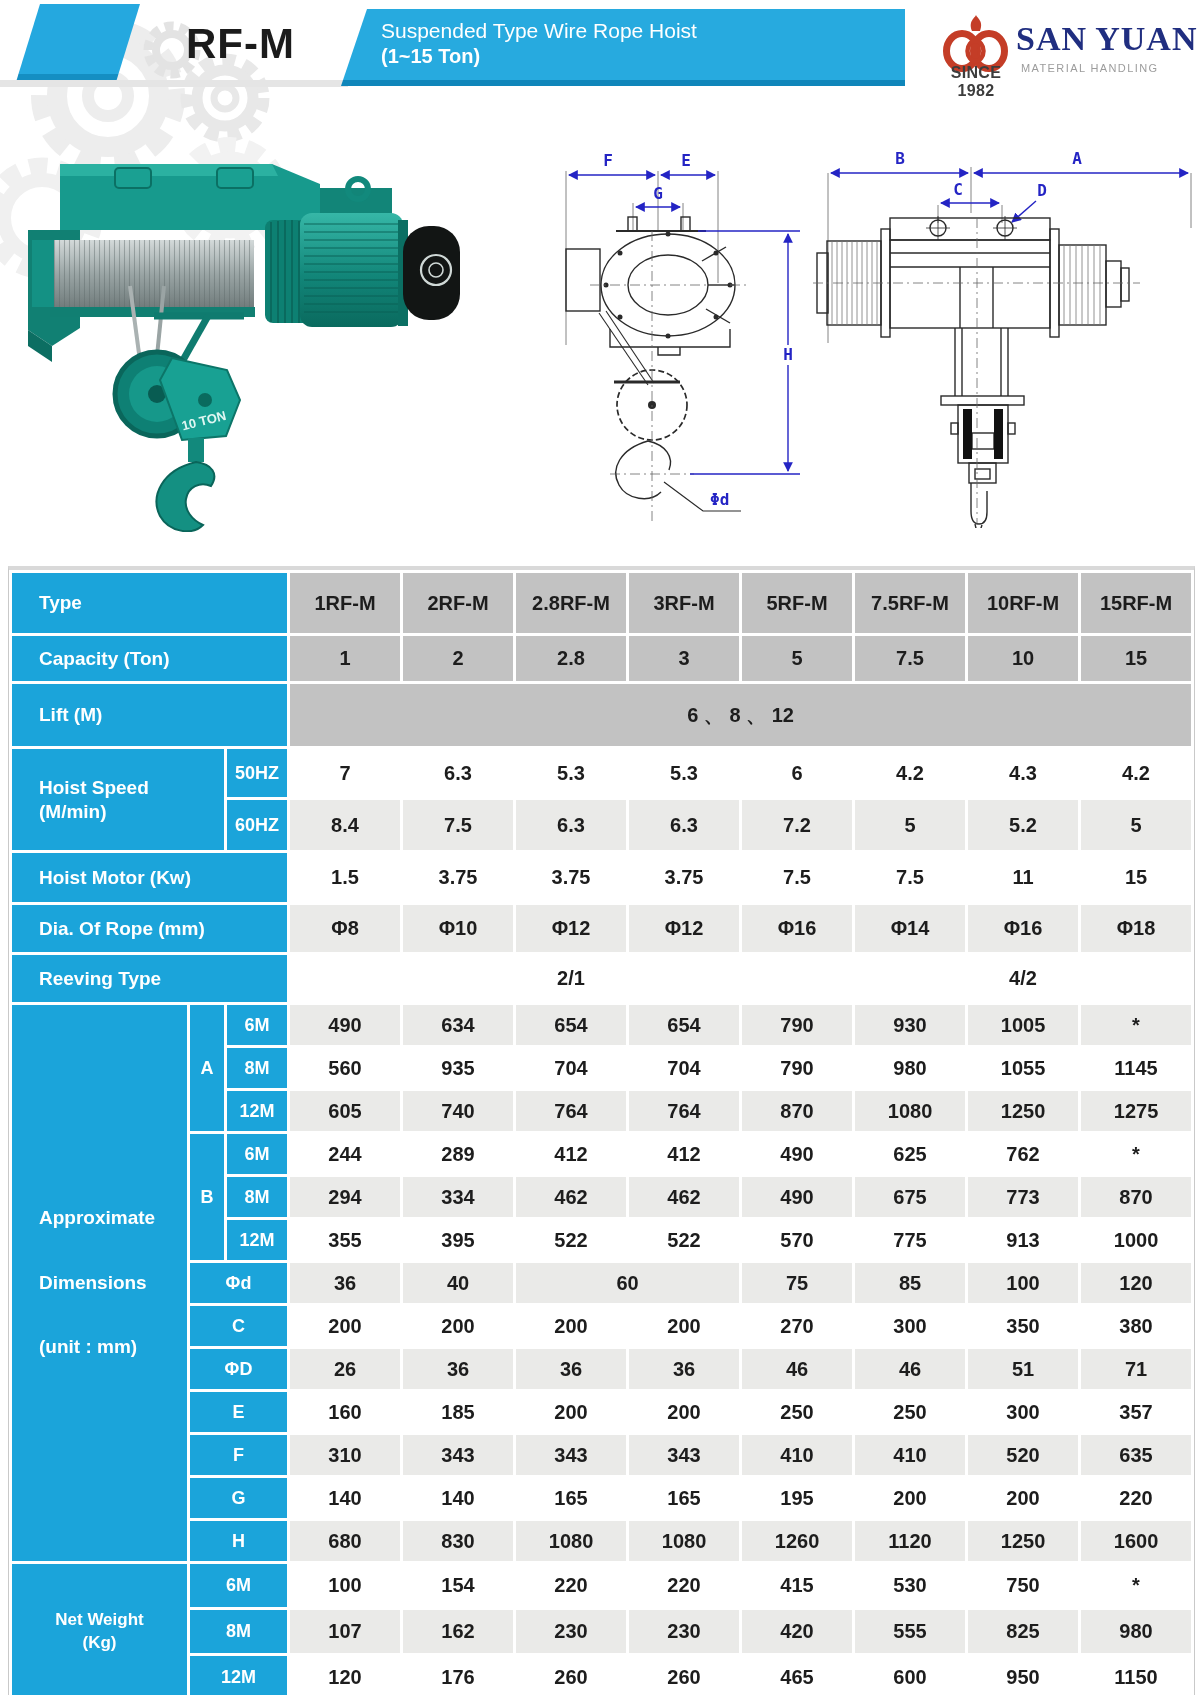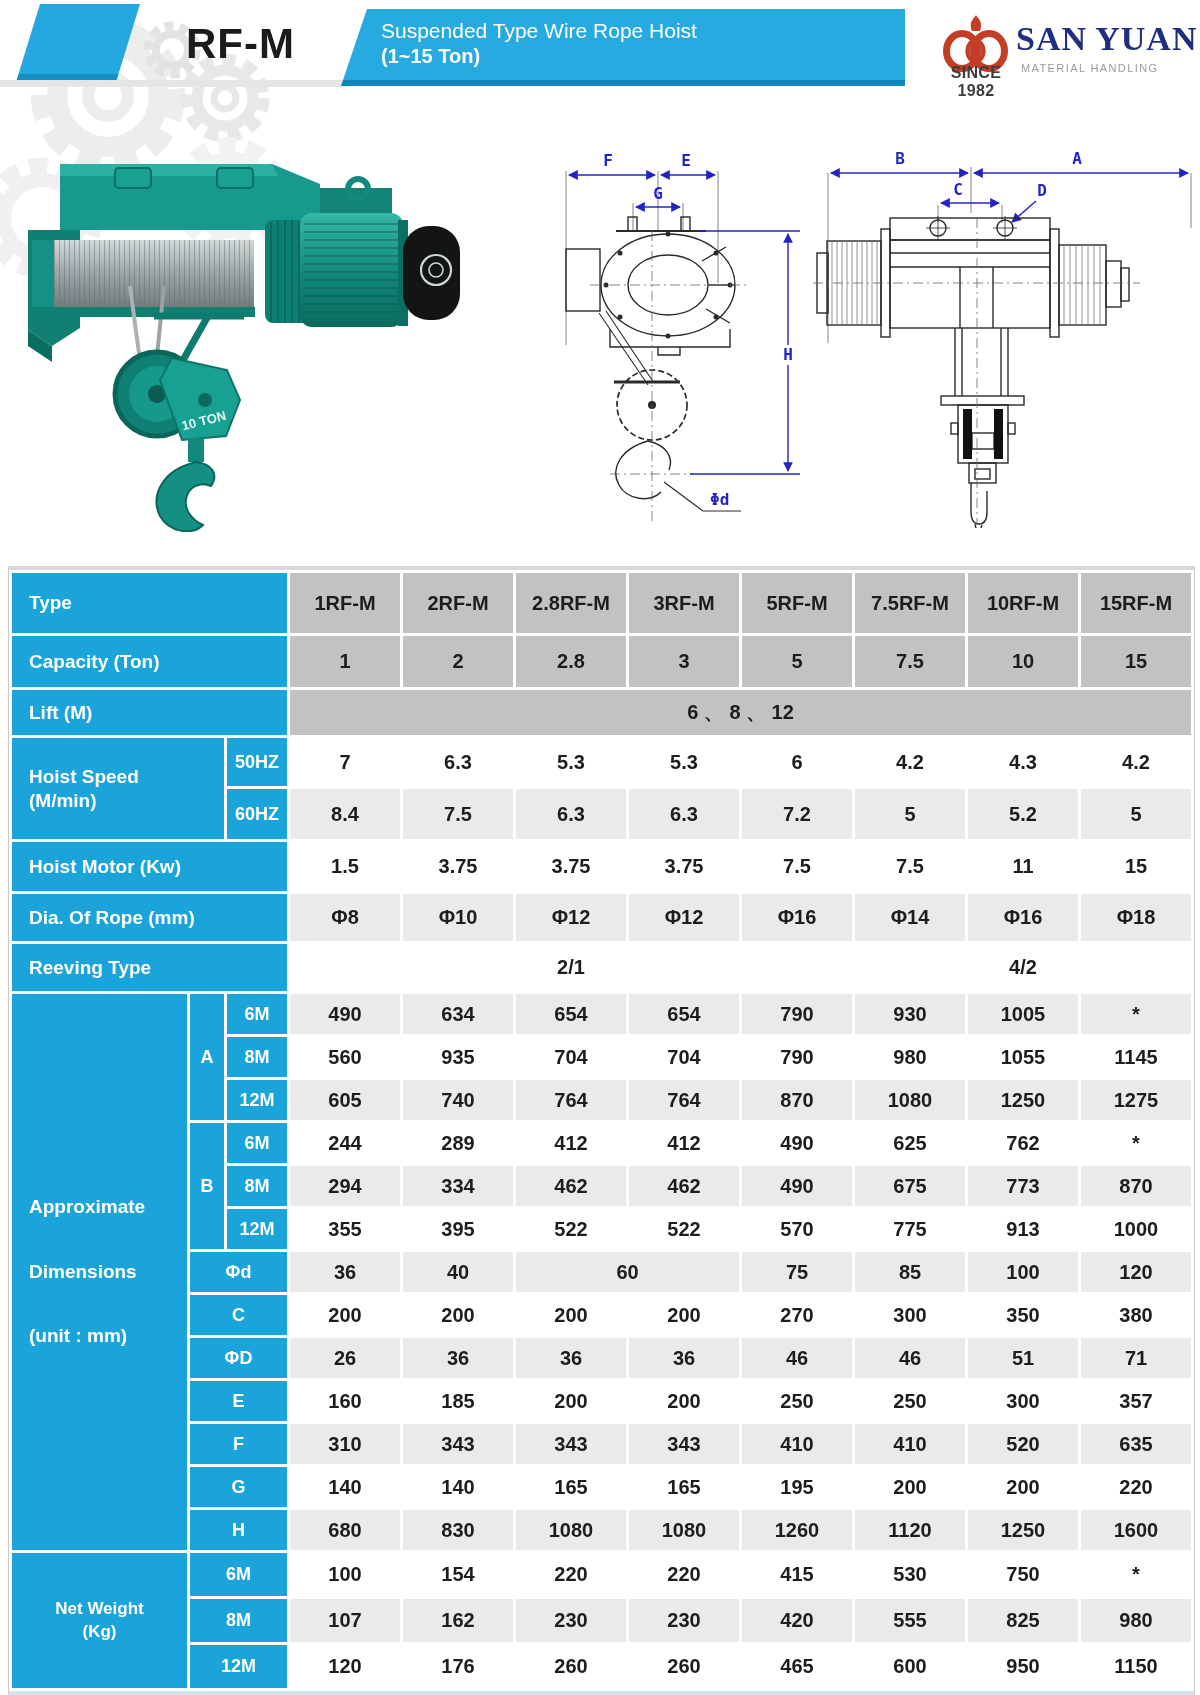--- a/index.html
+++ b/index.html
@@ -27,21 +27,21 @@
   svg text.dim{fill:#2424c4;font-family:"DejaVu Sans Mono",monospace;font-size:16px;font-weight:bold}
   svg .blk{stroke:#2a2a2a;stroke-width:1.4;fill:none}
   svg .thin{stroke:#666;stroke-width:.8;fill:none}
   svg .dln{stroke:#2424c4;stroke-width:1.4;fill:none}
 
   
   .tablewrap{left:8px;top:566px;border-top:4px solid #d9d9d9;border-bottom:4px solid #cfe6f0;
              border-left:1px solid #c9c9c9;border-right:1px solid #c9c9c9}
   table{border-collapse:separate;border-spacing:3px;table-layout:fixed;width:1184px;background:#fff}
   td{overflow:hidden;font-size:20px;font-weight:bold;color:#1d1d1d;text-align:center;vertical-align:middle}
-  .lbl{background:#1ba4da;color:#fff;text-align:left;padding-left:17px;font-size:19px;white-space:pre-line;line-height:1.25}
+  .lbl{background:#1ba4da;color:#fff;text-align:left;padding-left:27px;font-size:19px;white-space:pre-line;line-height:1.25}
   .lbl.big{line-height:3.4}
   .lblc{background:#1ba4da;color:#fff;font-size:17px;white-space:pre-line;line-height:1.3;text-align:center}
   .sub{background:#1ba4da;color:#fff;font-size:18px}
   .head{background:#c2c2c2}
   .g{background:#c2c2c2}
   .l{background:#eaeae8}
   .w{background:#fff}
 </style>
 </head>
 <body>
@@ -330,32 +330,32 @@
             <td class="lbl" colspan="3">Type</td>
             <td class="head">1RF-M</td>
             <td class="head">2RF-M</td>
             <td class="head">2.8RF-M</td>
             <td class="head">3RF-M</td>
             <td class="head">5RF-M</td>
             <td class="head">7.5RF-M</td>
             <td class="head">10RF-M</td>
             <td class="head">15RF-M</td>
           </tr>
-          <tr style="height: 51px;">
+          <tr style="height: 45px;">
             <td class="lbl" colspan="3">Capacity (Ton)</td>
             <td class="g">1</td>
             <td class="g">2</td>
             <td class="g">2.8</td>
             <td class="g">3</td>
             <td class="g">5</td>
             <td class="g">7.5</td>
             <td class="g">10</td>
             <td class="g">15</td>
           </tr>
-          <tr style="height: 45px;">
+          <tr style="height: 62px;">
             <td class="lbl" colspan="3">Lift (M)</td>
             <td class="g" colspan="8">6 、 8 、 12</td>
           </tr>
           <tr style="height: 48px;">
             <td class="lbl" colspan="2" rowspan="2">Hoist Speed
 (M/min)</td>
             <td class="sub">50HZ</td>
             <td class="w">7</td>
             <td class="w">6.3</td>
             <td class="w">5.3</td>

